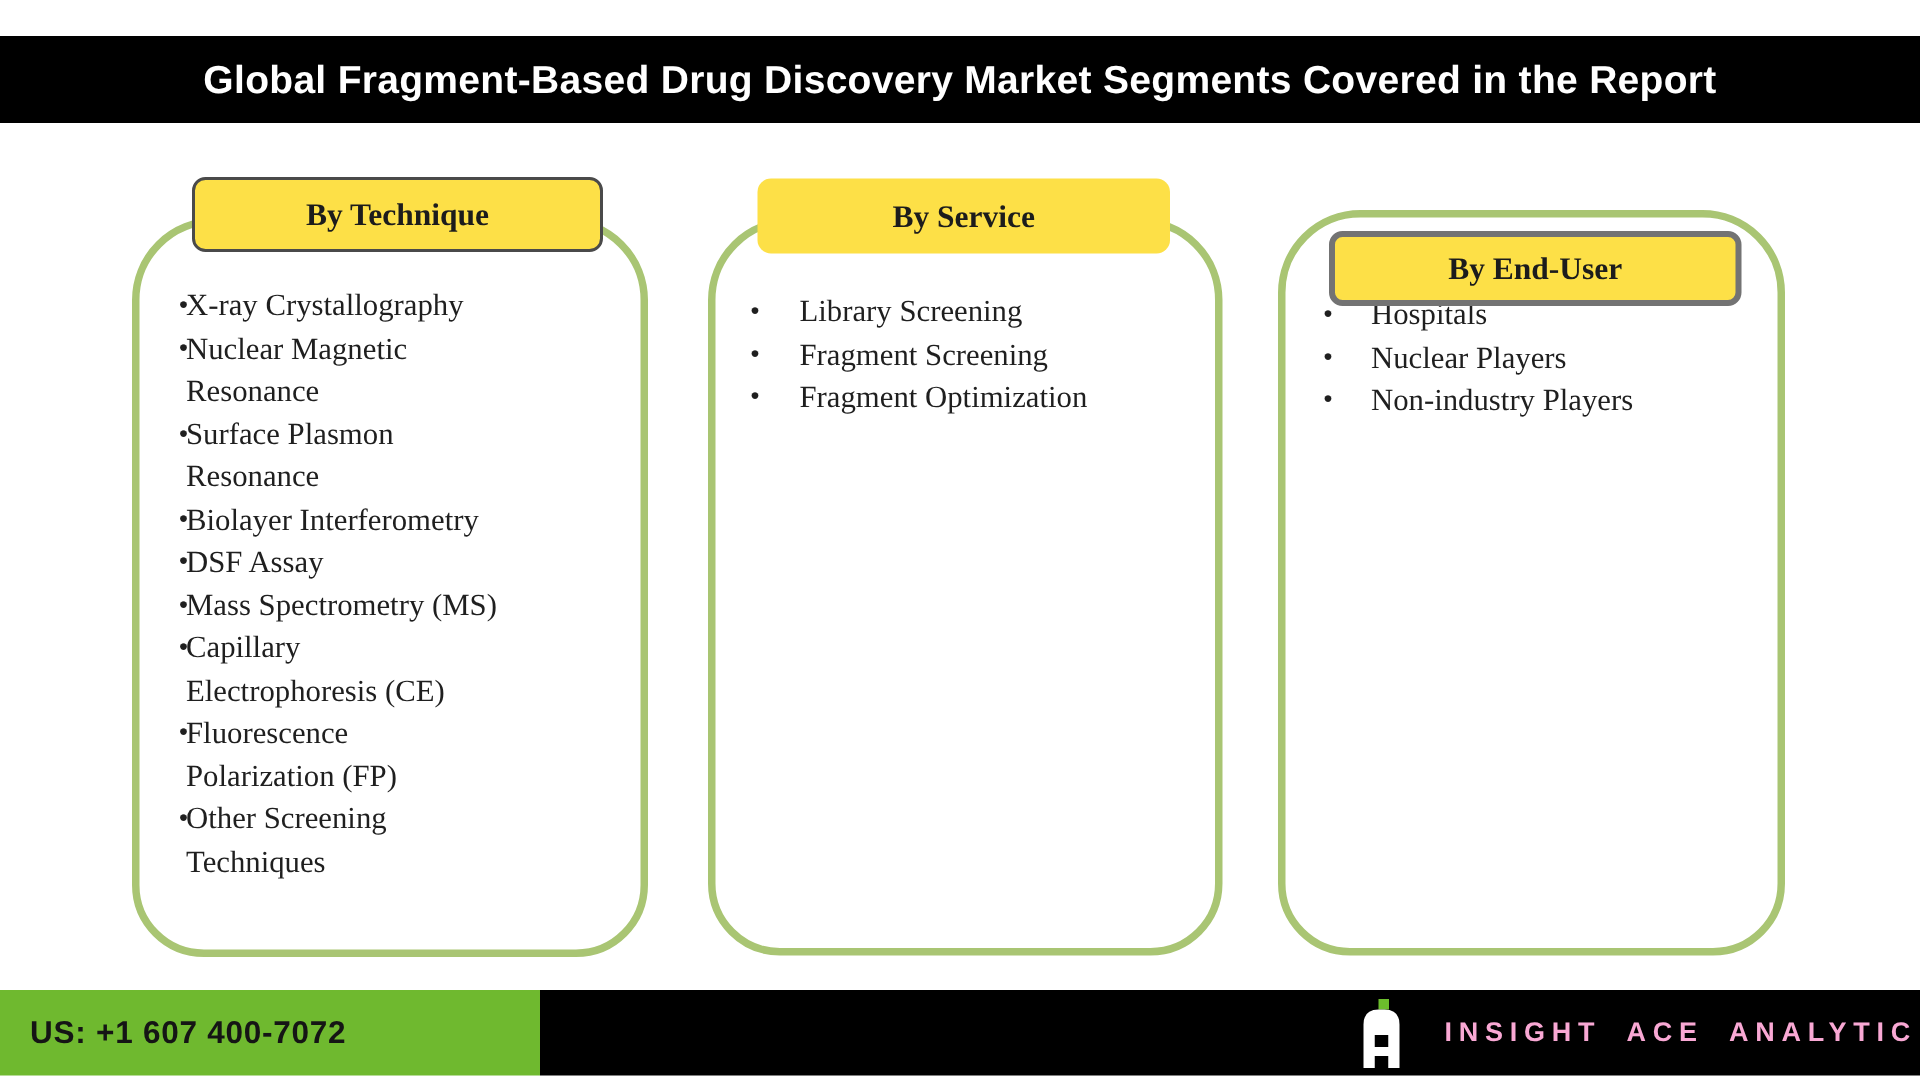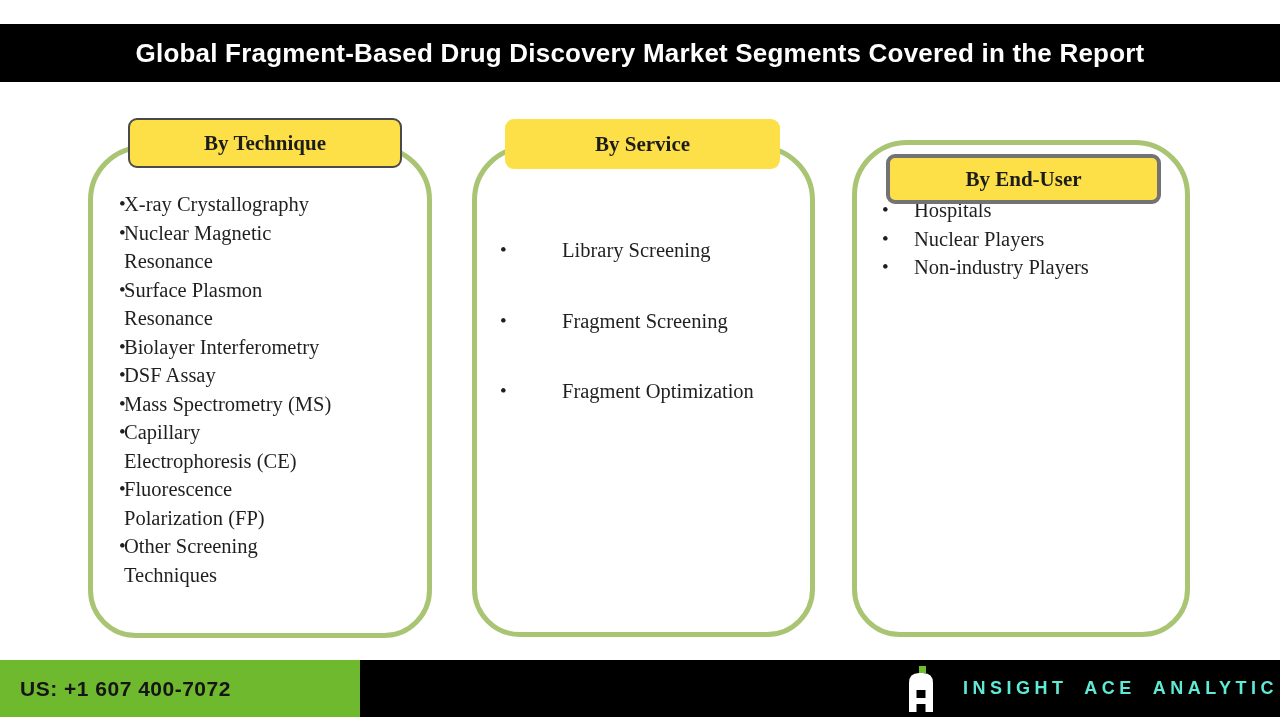--- a/index.html
+++ b/index.html
@@ -43,21 +43,21 @@
   
   ul.segments { list-style:none; position:absolute; z-index:1; }
   .list-0 { left:88px;  top:190px; width:344px; }
   .list-1 { left:472px; top:194px; width:343px; }
   .list-2 { left:852px; top:196px; width:338px; }
   ul.segments li {
     position:relative; font-size:20.5px; line-height:28.5px; color:#1f1f1f;
     white-space:pre-line;
   }
   .list-0 li { padding-left:36px; }
-  .list-1 li { padding-left:90px; line-height:29.5px;margin-top:42px; }
+  .list-1 li { padding-left:61px; line-height:29.5px; }
   .list-2 li { padding-left:62px; line-height:29.5px; }
   ul.segments li::before {
     content:"\2022"; position:absolute; top:0; font-size:19px; color:#1f1f1f;
   }
   .list-0 li::before { left:31px; }
   .list-1 li::before { left:28px; }
   .list-2 li::before { left:30px; }
 
   
   .phone-banner {
@@ -67,21 +67,21 @@
     font-size:21px; color:#151515; letter-spacing:0.5px;
   }
   .brand-banner {
     position:absolute; left:360px; top:660px; width:920px; height:57px;
     background:#000000; display:flex; align-items:center;
   }
   .brand-logo { position:relative; width:34px; height:50px; margin-left:545px; flex:0 0 auto; }
   .logo-dot { position:absolute; left:14px; top:2px; width:7px; height:7px; background:#6cbe2c; }
   .logo-a { position:absolute; left:0; bottom:2px; }
   .brand-name {
-    margin-left:24px; color:#5eead4;
+    margin-left:24px; color:#f9a8d4;
     font-family:"Liberation Sans", sans-serif; font-weight:700;
     font-size:18px; letter-spacing:4.5px; word-spacing:8px; white-space:nowrap;
   }
 </style>
 </head>
 <body>
 
 <div class="canvas">
 
   <div class="title-bar">

